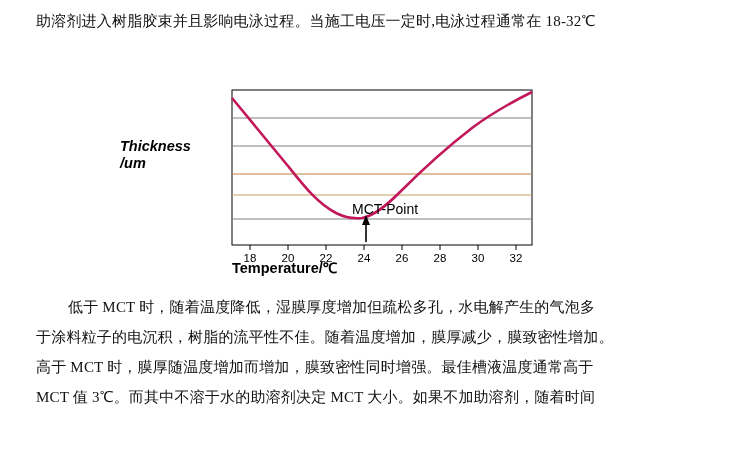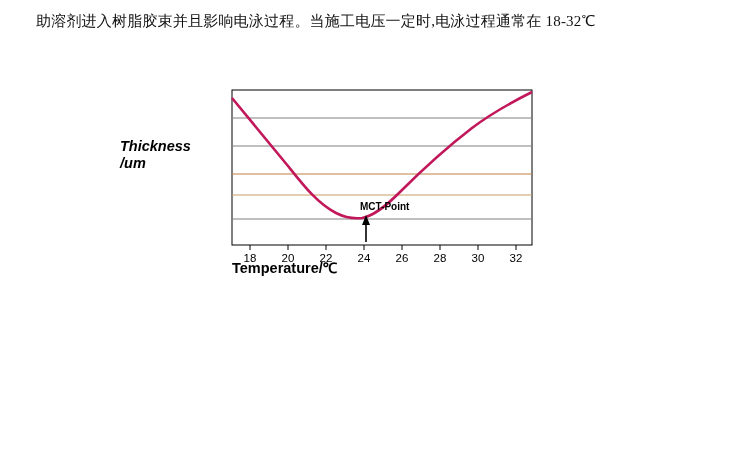--- a/index.html
+++ b/index.html
@@ -81,25 +81,25 @@
     top: 56px;
     font-family: "Liberation Sans", sans-serif;
     font-size: 14.5px;
     font-weight: bold;
     line-height: 17px;
     color: #000;
     font-style: italic;
   }
   .mct-label {
     position: absolute;
-    left: 324px;
+    left: 316px;
     top: 119px;
     font-family: "Liberation Sans", sans-serif;
-    font-size: 10px;
-    font-weight: bold;
+    font-size: 14px;
+    font-weight: normal;
     color: #000;
   }
 </style>
 </head>
 <body>
 
 <div class="page">
 
   <div class="para para-top">
     <div class="line">助溶剂进入树脂胶束并且影响电泳过程。当施工电压一定时,电泳过程通常在 18-32℃</div>
@@ -145,14 +145,20 @@
         <div>Thickness</div>
         <div>/um</div>
       </div>
 
       <div class="mct-label">MCT-Point</div>
 
       <div class="axis-title">Temperature/℃</div>
     </div>
   </div>
 
+  <div class="para para-bottom">
+    <div class="line indent">低于 MCT 时，随着温度降低，湿膜厚度增加但疏松多孔，水电解产生的气泡多</div>
+    <div class="line">于涂料粒子的电沉积，树脂的流平性不佳。随着温度增加，膜厚减少，膜致密性增加。</div>
+    <div class="line">高于 MCT 时，膜厚随温度增加而增加，膜致密性同时增强。最佳槽液温度通常高于</div>
+    <div class="line">MCT 值 3℃。而其中不溶于水的助溶剂决定 MCT 大小。如果不加助溶剂，随着时间</div>
+  </div>
 
 </div>
 
 </body></html>

